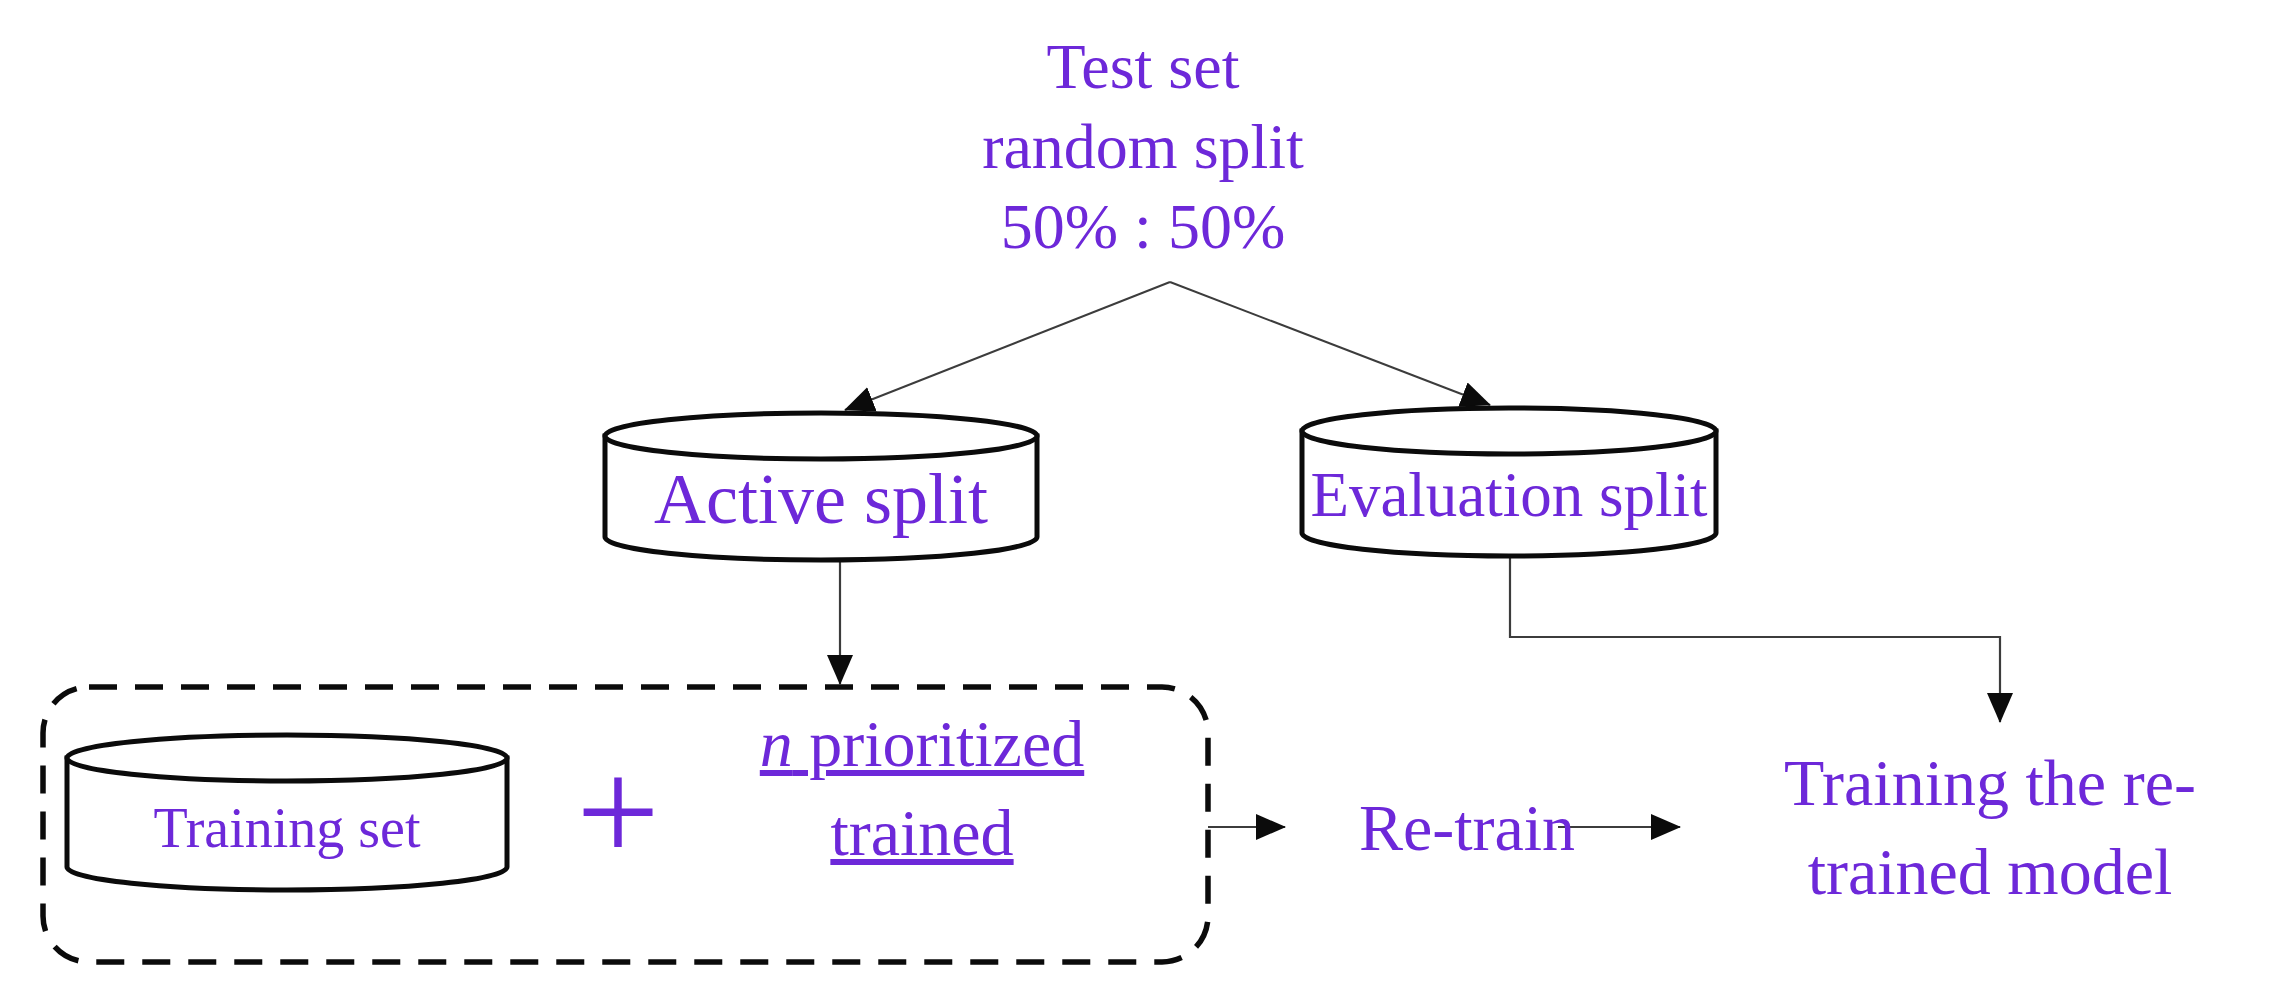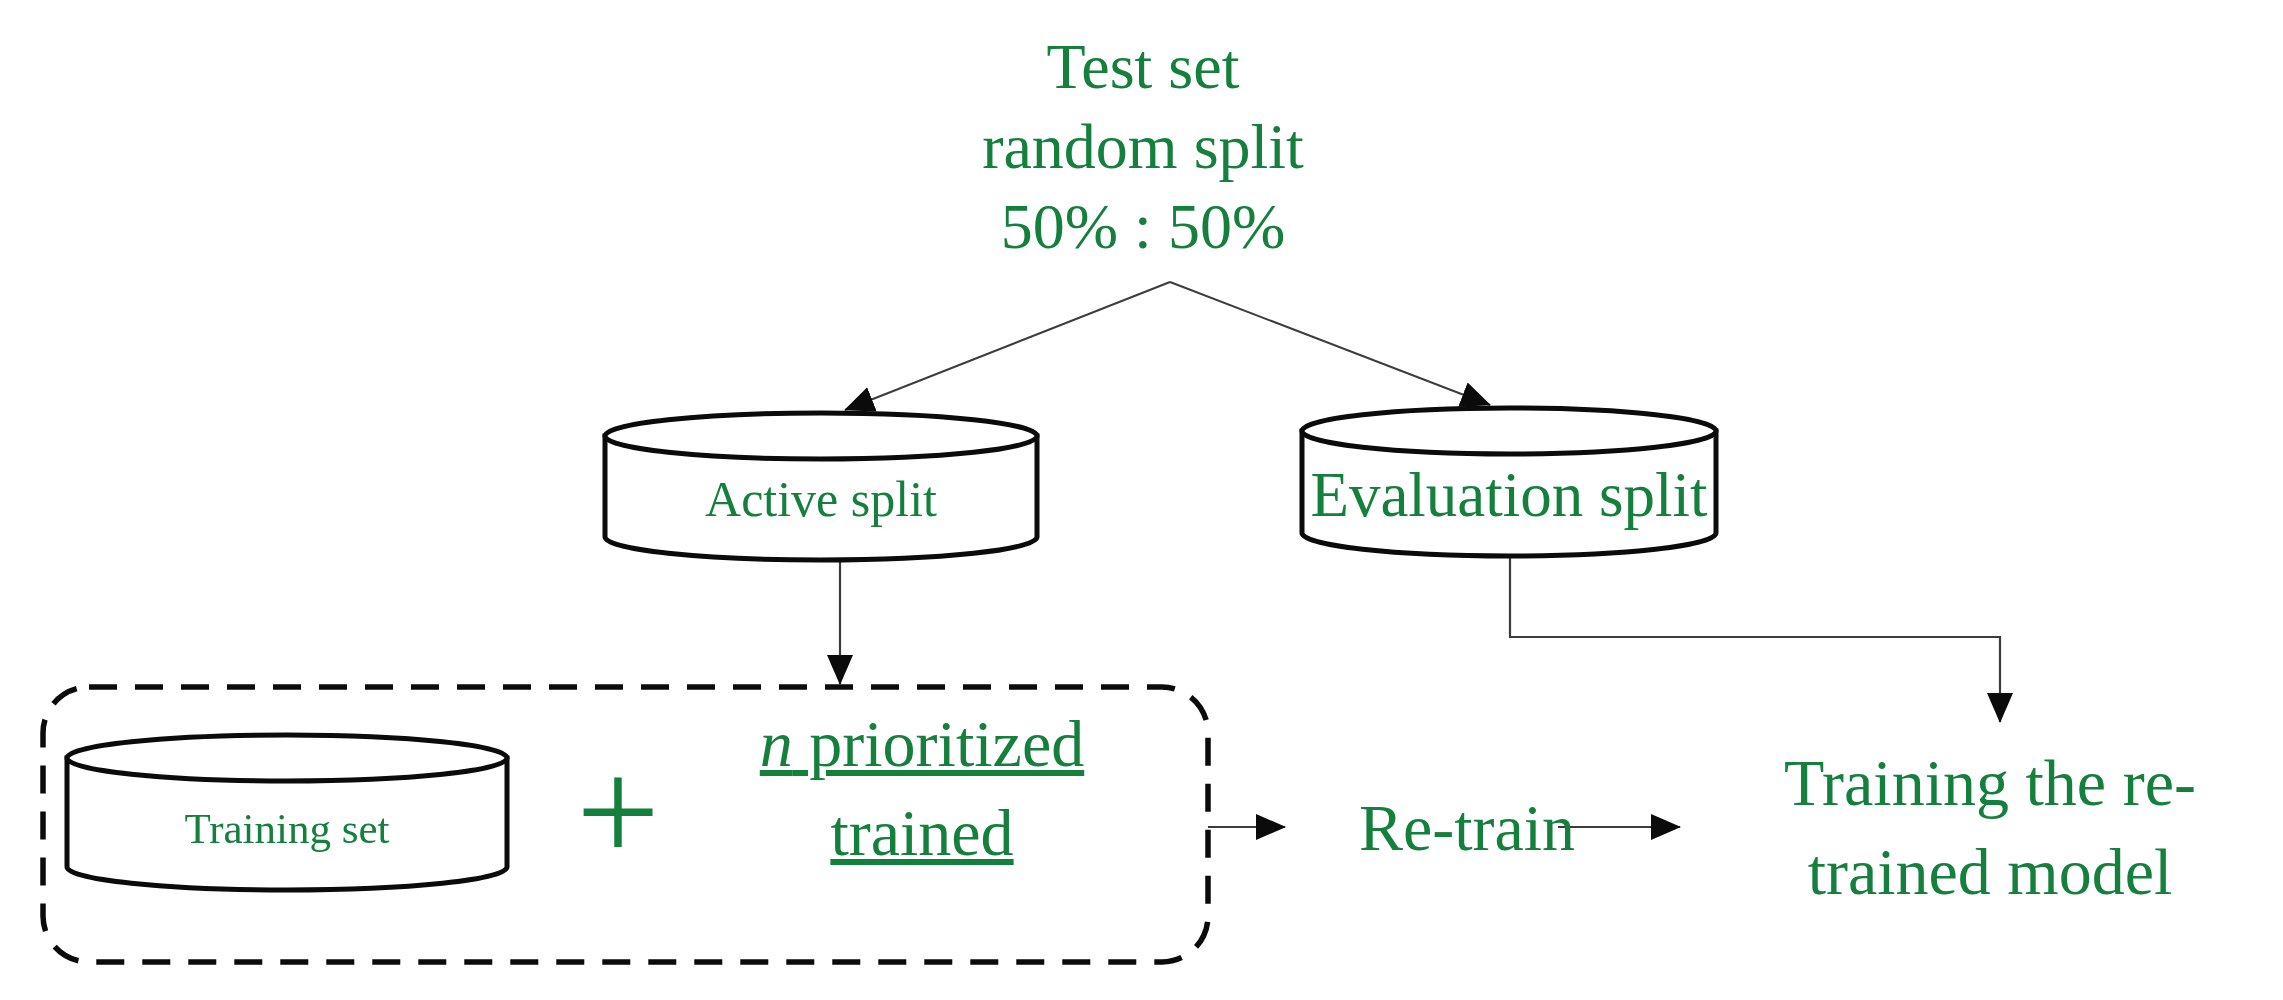--- a/index.html
+++ b/index.html
@@ -11,26 +11,26 @@
     font-family:"Liberation Serif","DejaVu Serif",serif;
     color:#0c0c0c;
     overflow:hidden;
   }
   svg.layer{position:absolute;left:0;top:0;width:2283px;height:1000px;}
   .label{
     position:absolute;
     transform:translate(-50%,-50%);
     text-align:center;
     white-space:nowrap;
-    color:#15803d;
+    color:#6d28d9;
   }
   .lab-top{left:1143px;top:147px;font-size:64px;line-height:80px;}
-  .lab-active{left:821px;top:499px;font-size:50px;}
+  .lab-active{left:821px;top:499px;font-size:72px;}
   .lab-eval{left:1509px;top:495px;font-size:63px;}
-  .lab-train{left:287px;top:828px;font-size:43px;}
+  .lab-train{left:287px;top:828px;font-size:56px;}
   .lab-plus{left:618px;top:812px;font-size:148px;font-weight:400;}
   .lab-samples{left:922px;top:788px;font-size:66px;line-height:89px;text-decoration:underline;}
   .lab-retrain{left:1447px;top:827px;font-size:66px;line-height:89px;margin-left:20px;}
   .lab-evaluate{left:1990px;top:827px;font-size:66px;line-height:89px;}
   .it{font-style:italic;}
 </style>
 </head>
 <body>
 
 <div class="canvas">

